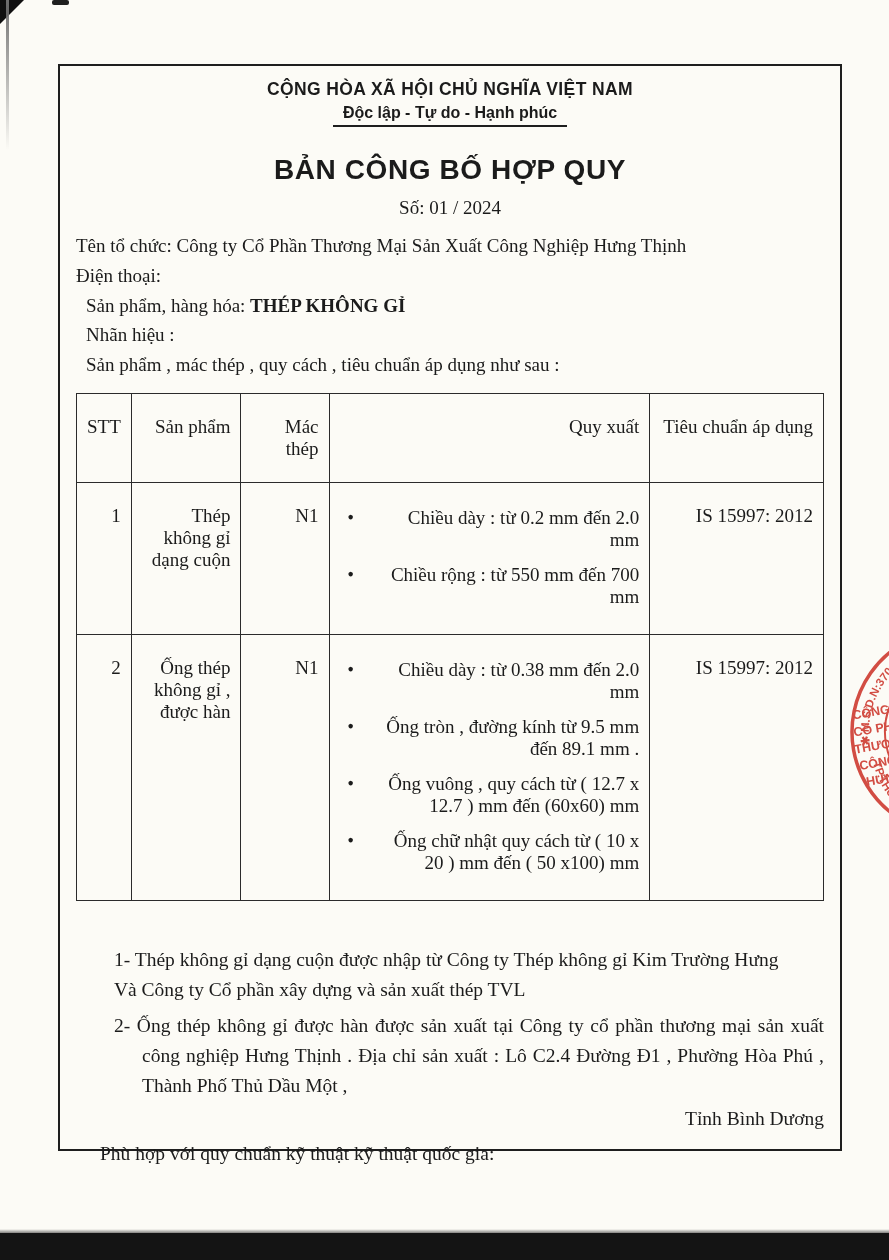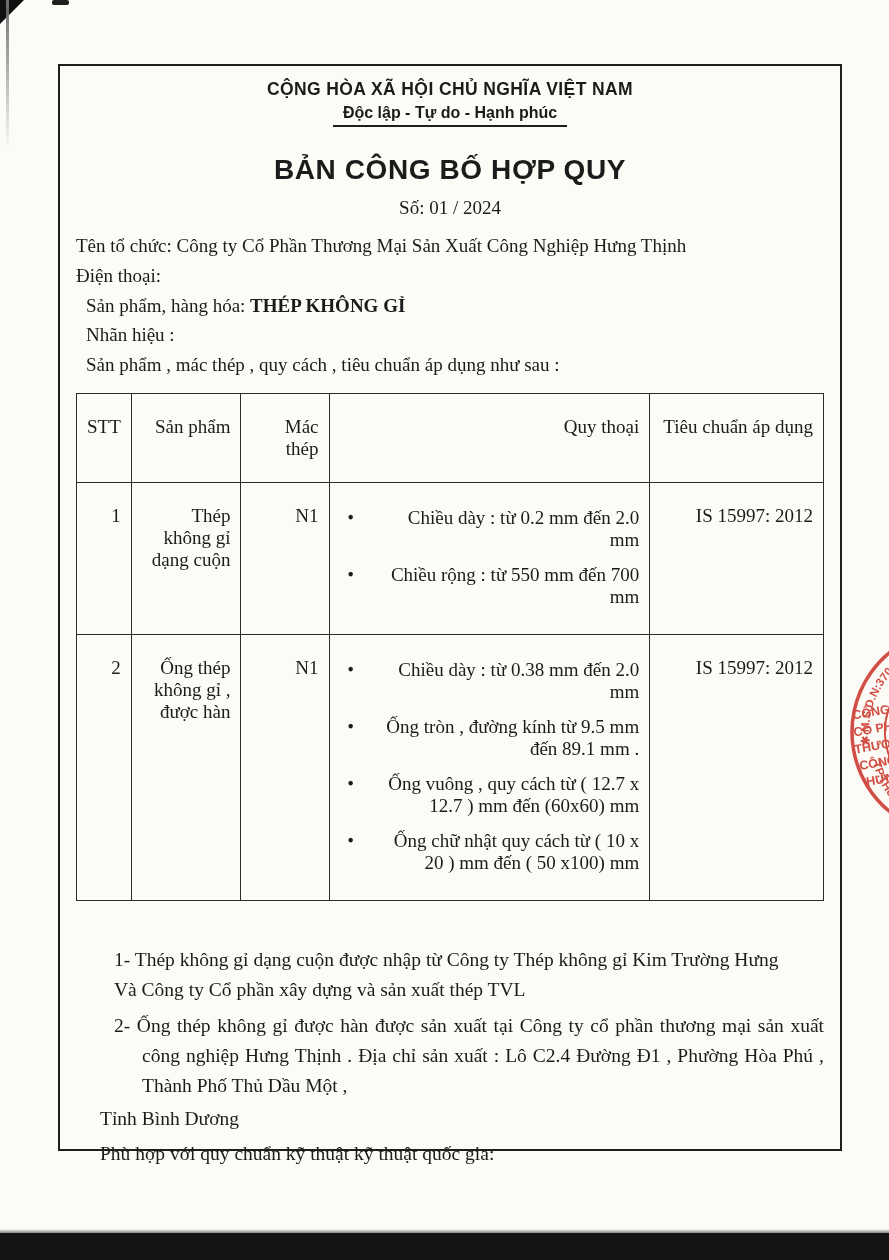--- a/index.html
+++ b/index.html
@@ -107,21 +107,21 @@
   .qc-item::before {
     content: "●";
     position: absolute; left: 2px; top: 4px;
     font-size: 10.5px;
   }
 
   
   .notes { margin-top: 44px; font-size: 19.5px; line-height: 1.55; }
   .note-1 { padding-left: 38px; }
   .note-2 { padding-left: 66px; text-indent: -28px; margin-top: 5px; text-align: justify; }
-  .note-tail { padding-left: 24px; margin-top: 3px; }
+  .note-tail { padding-left: 24px; margin-top: 3px; text-align: right; }
   .conformity-intro { padding-left: 24px; margin-top: 5px; }
   .conformity-detail {
     margin-top: 5px;
     text-align: justify;
     text-indent: 24px;
     word-spacing: 3px;
   }
 
   
   .stamp {
@@ -171,21 +171,21 @@
         <col class="col-sp">
         <col class="col-mt">
         <col class="col-qc">
         <col class="col-tc">
     </colgroup>
     <thead>
       <tr>
         <th>STT</th>
         <th>Sản phẩm</th>
         <th>Mác thép</th>
-        <th>Quy thoại</th>
+        <th>Quy xuất</th>
         <th>Tiêu chuẩn áp dụng</th>
       </tr>
     </thead>
     <tbody>
       <tr>
         <td class="cell-center">1</td>
         <td class="cell-justify">Thép không gỉ dạng cuộn</td>
         <td class="cell-center">N1</td>
         <td>
           <div class="qc-item">Chiều dày : từ 0.2 mm đến 2.0 mm</div>

